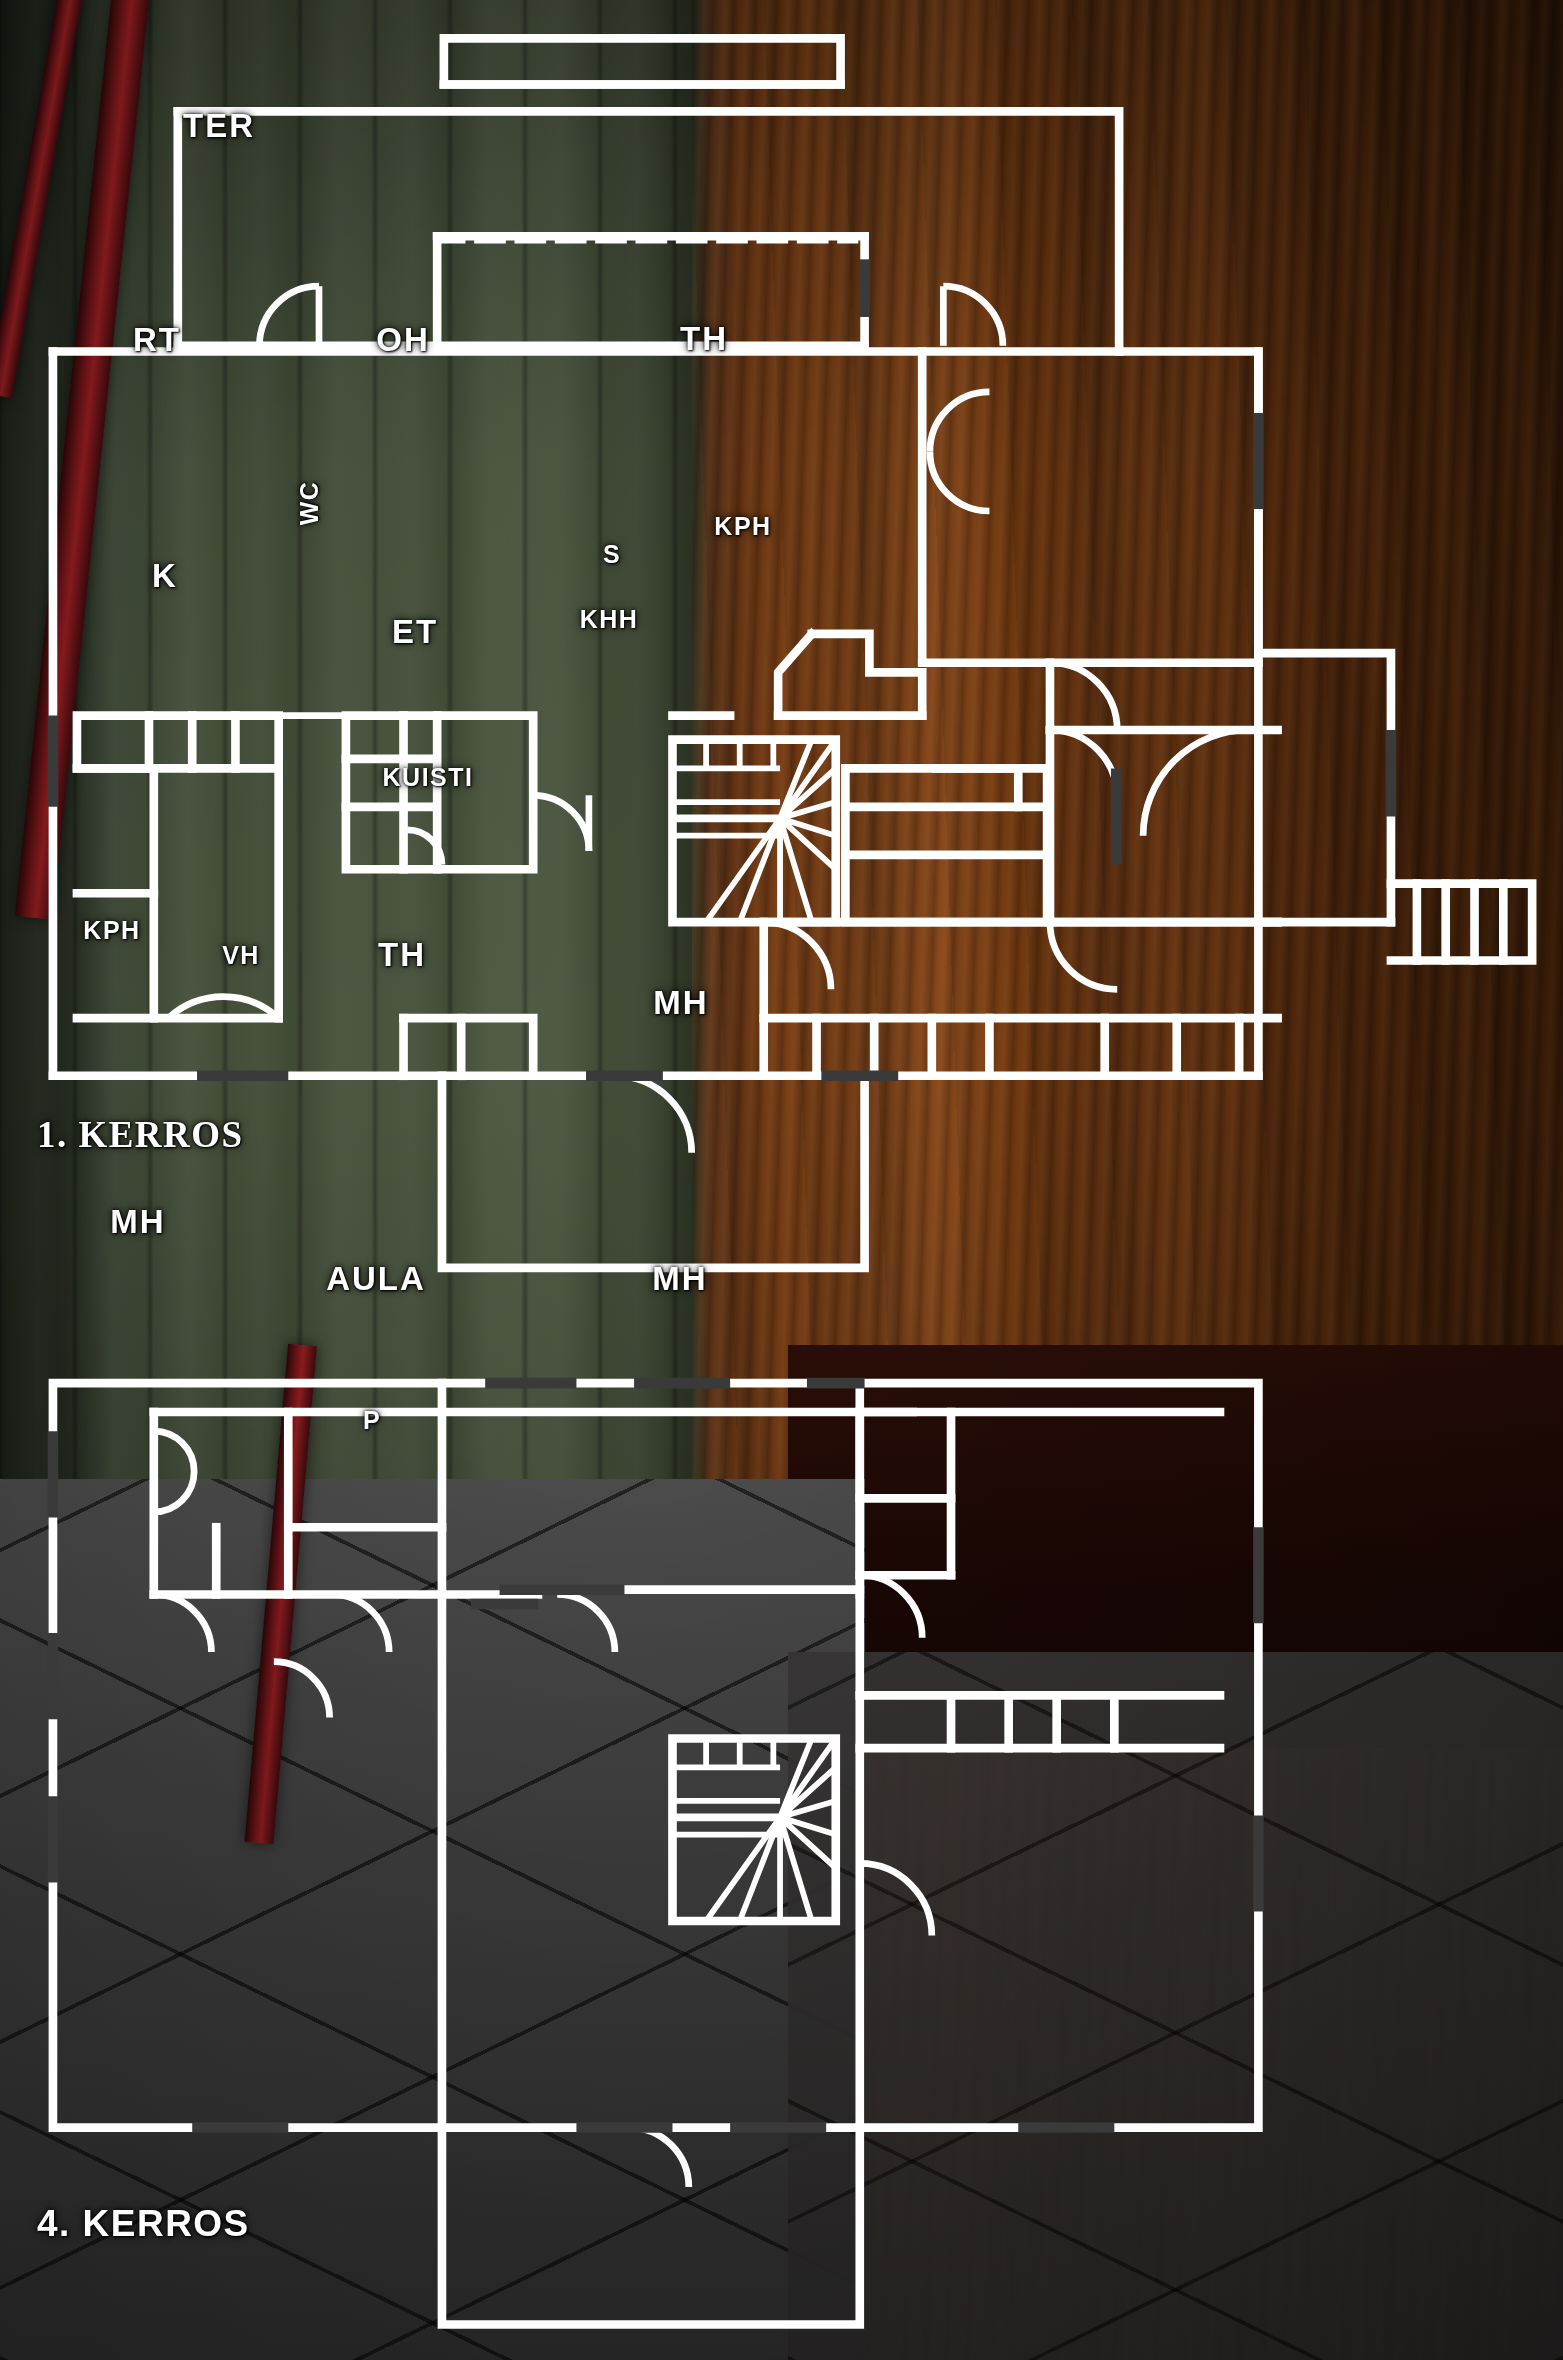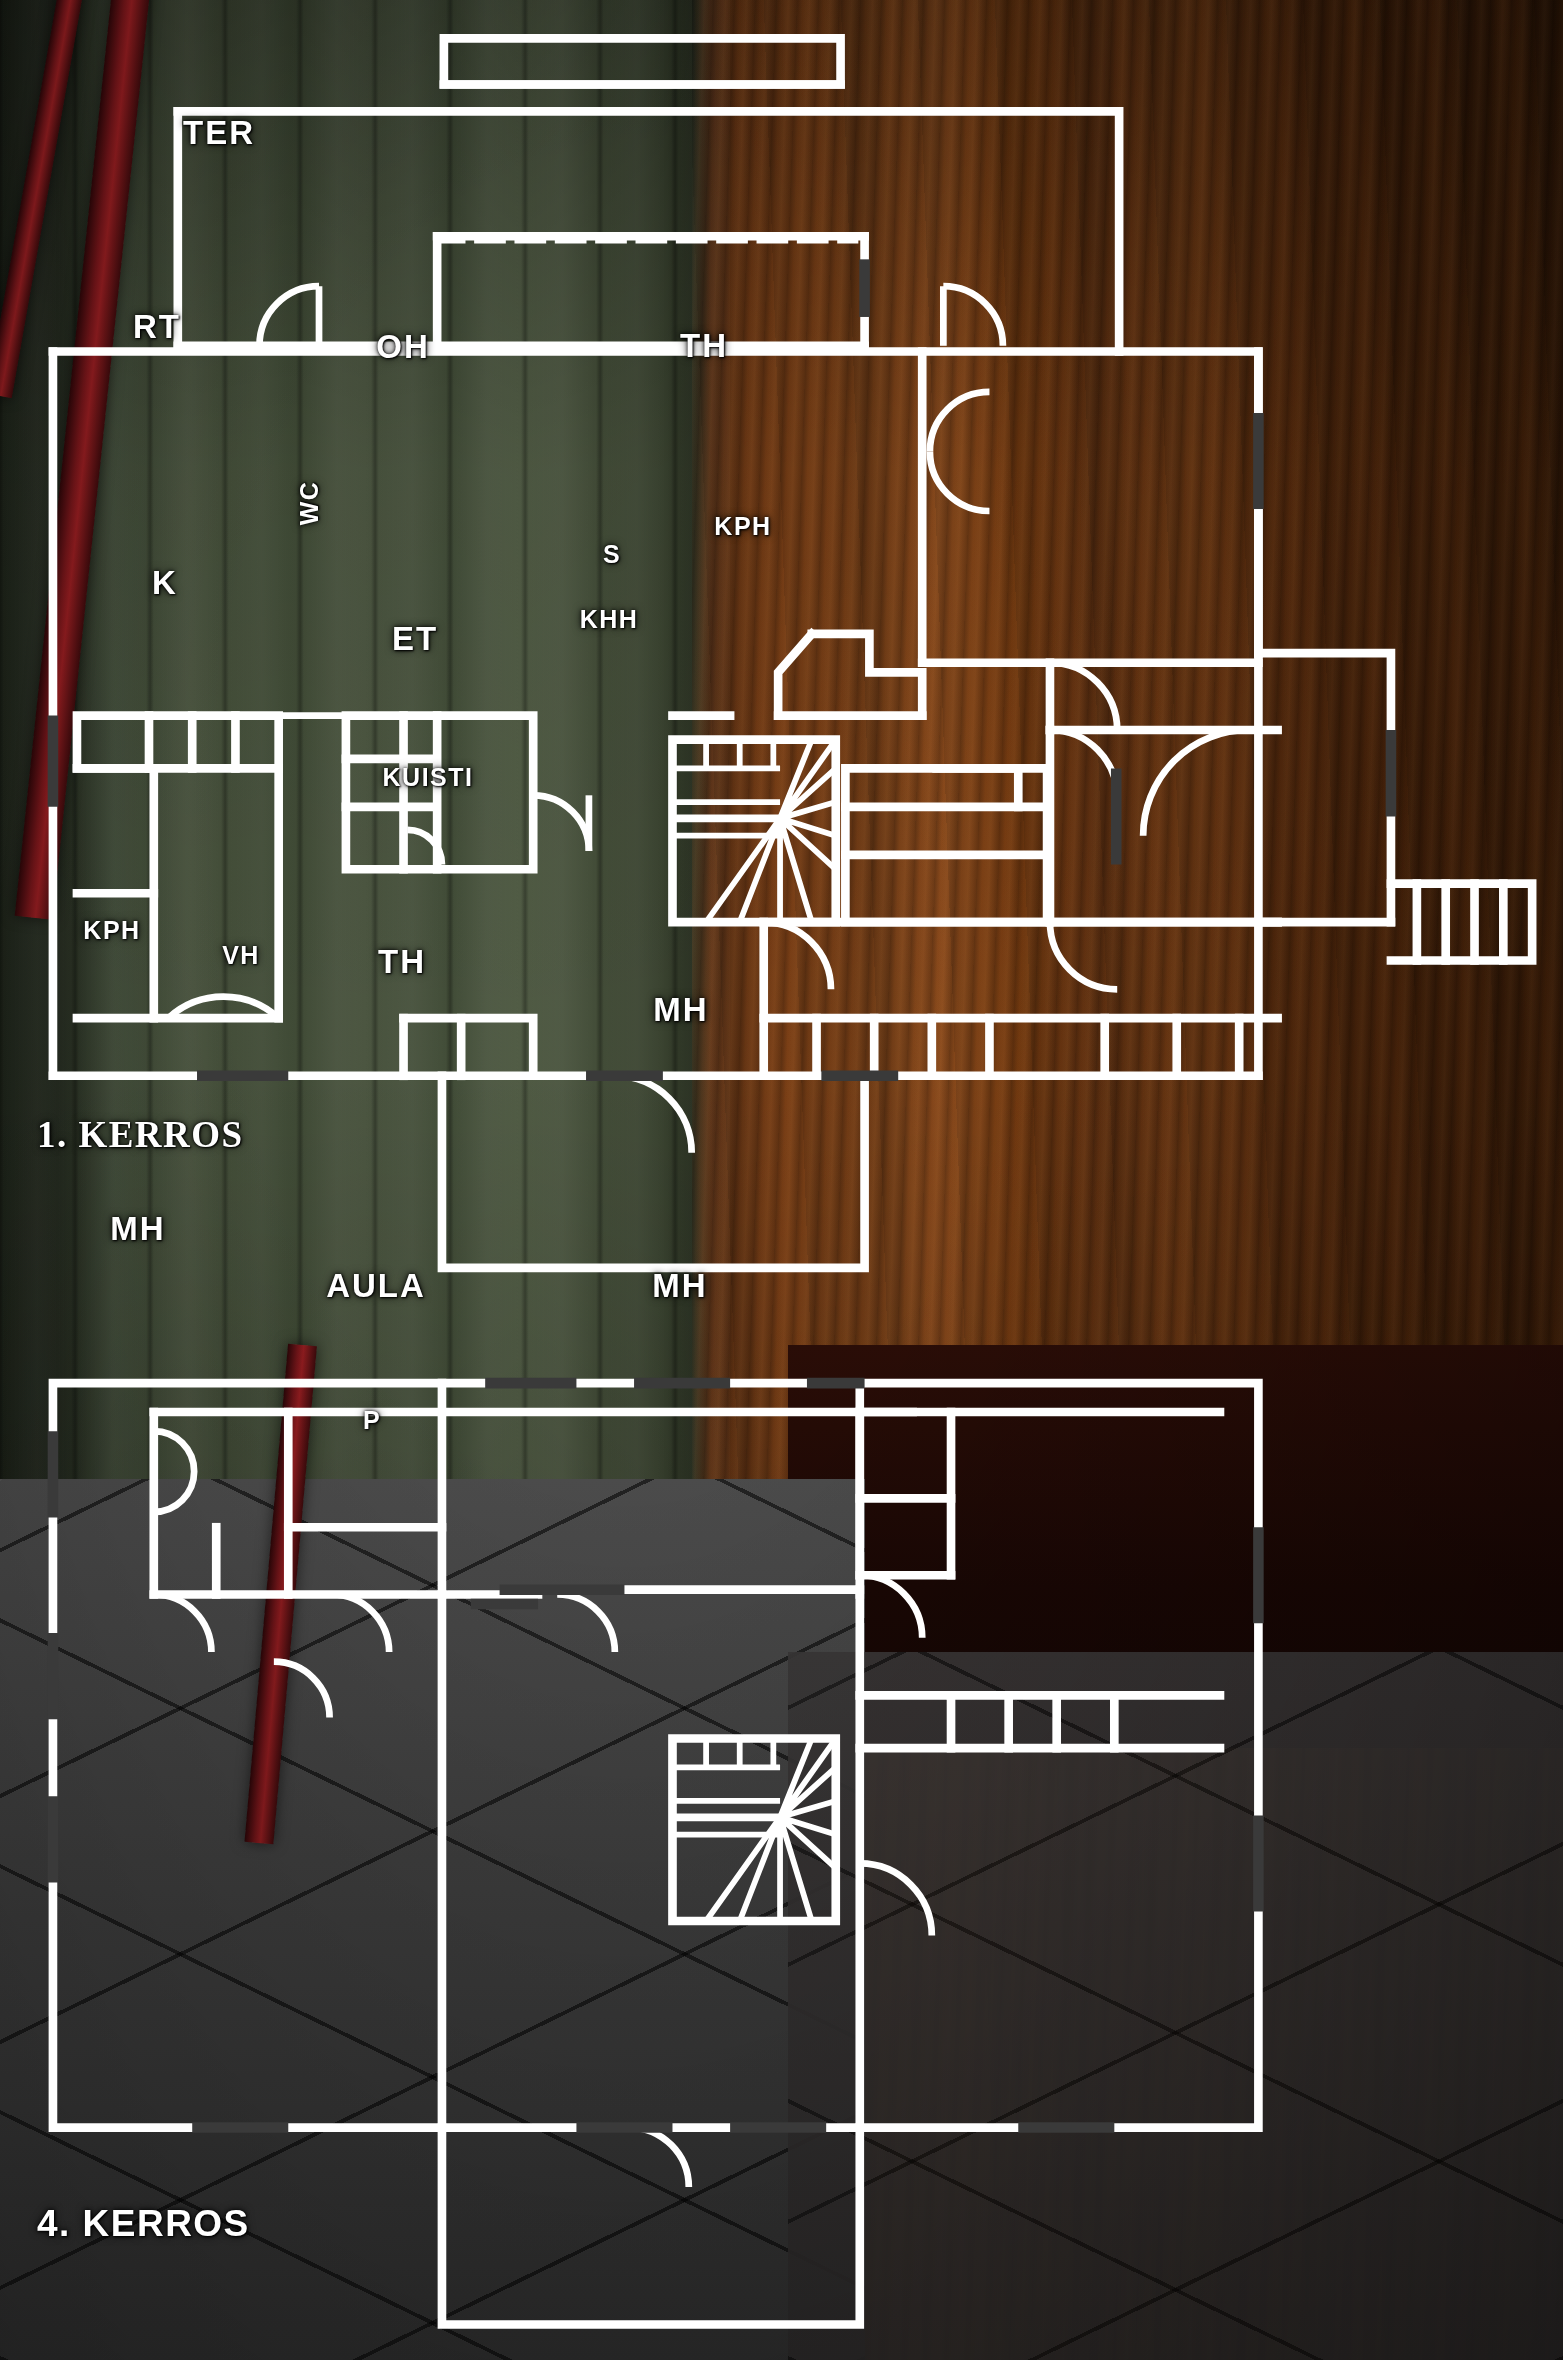--- a/index.html
+++ b/index.html
@@ -109,21 +109,21 @@
     font-weight: 700;
     letter-spacing: 0.06em;
     white-space: nowrap;
     text-shadow:
       0 0 3.8px rgba(0,0,0,0.95),
       0 0 8.6px rgba(0,0,0,0.8),
       1px 1px 1.9px rgba(0,0,0,0.9);
     transform: translate(-50%, -50%);
     line-height: 1;
   }
-  .lbl.sz-room   { font-size: 33px; margin-top: 7px; }
+  .lbl.sz-room   { font-size: 33px; }
   .lbl.sz-small  { font-size: 25px; }
   .lbl.sz-floor  { font-size: 37px; letter-spacing: 0.04em; }
   .lbl.vert { transform: translate(-50%, -50%) rotate(-90deg); }
 </style>
 </head>
 <body>
 
 <div id="root">
 
   <div class="bg"></div>
@@ -312,21 +312,21 @@
         <path d="M600 2215 H700"></path>
         <path d="M760 2215 H860"></path>
         <path d="M1060 2215 H1160"></path>
         <path d="M490 1670 H560"></path>
       </g>
     </svg>
   </div>
 
   <div id="labels">
       <div class="lbl sz-room" style="left: 219px; top: 125px;">TER</div>
-      <div class="lbl sz-room" style="left: 157px; top: 319px;">RT</div>
+      <div class="lbl sz-room" style="left: 157px; top: 339px;">RT</div>
       <div class="lbl sz-room" style="left: 403px; top: 339px;">OH</div>
       <div class="lbl sz-room" style="left: 704px; top: 338px;">TH</div>
       <div class="lbl sz-small vert" style="left: 309px; top: 503px;">WC</div>
       <div class="lbl sz-small" style="left: 743px; top: 526px;">KPH</div>
       <div class="lbl sz-small" style="left: 612px; top: 554px;">S</div>
       <div class="lbl sz-room" style="left: 165px; top: 575px;">K</div>
       <div class="lbl sz-small" style="left: 609px; top: 619px;">KHH</div>
       <div class="lbl sz-room" style="left: 415px; top: 631px;">ET</div>
       <div class="lbl sz-small" style="left: 400px; top: 777px; margin-left: 28px;">KUISTI</div>
       <div class="lbl sz-floor" style="left: 37px; top: 1134px; transform: translate(0px, -50%); font-family: Liberation Serif, serif;">1. KERROS</div>

